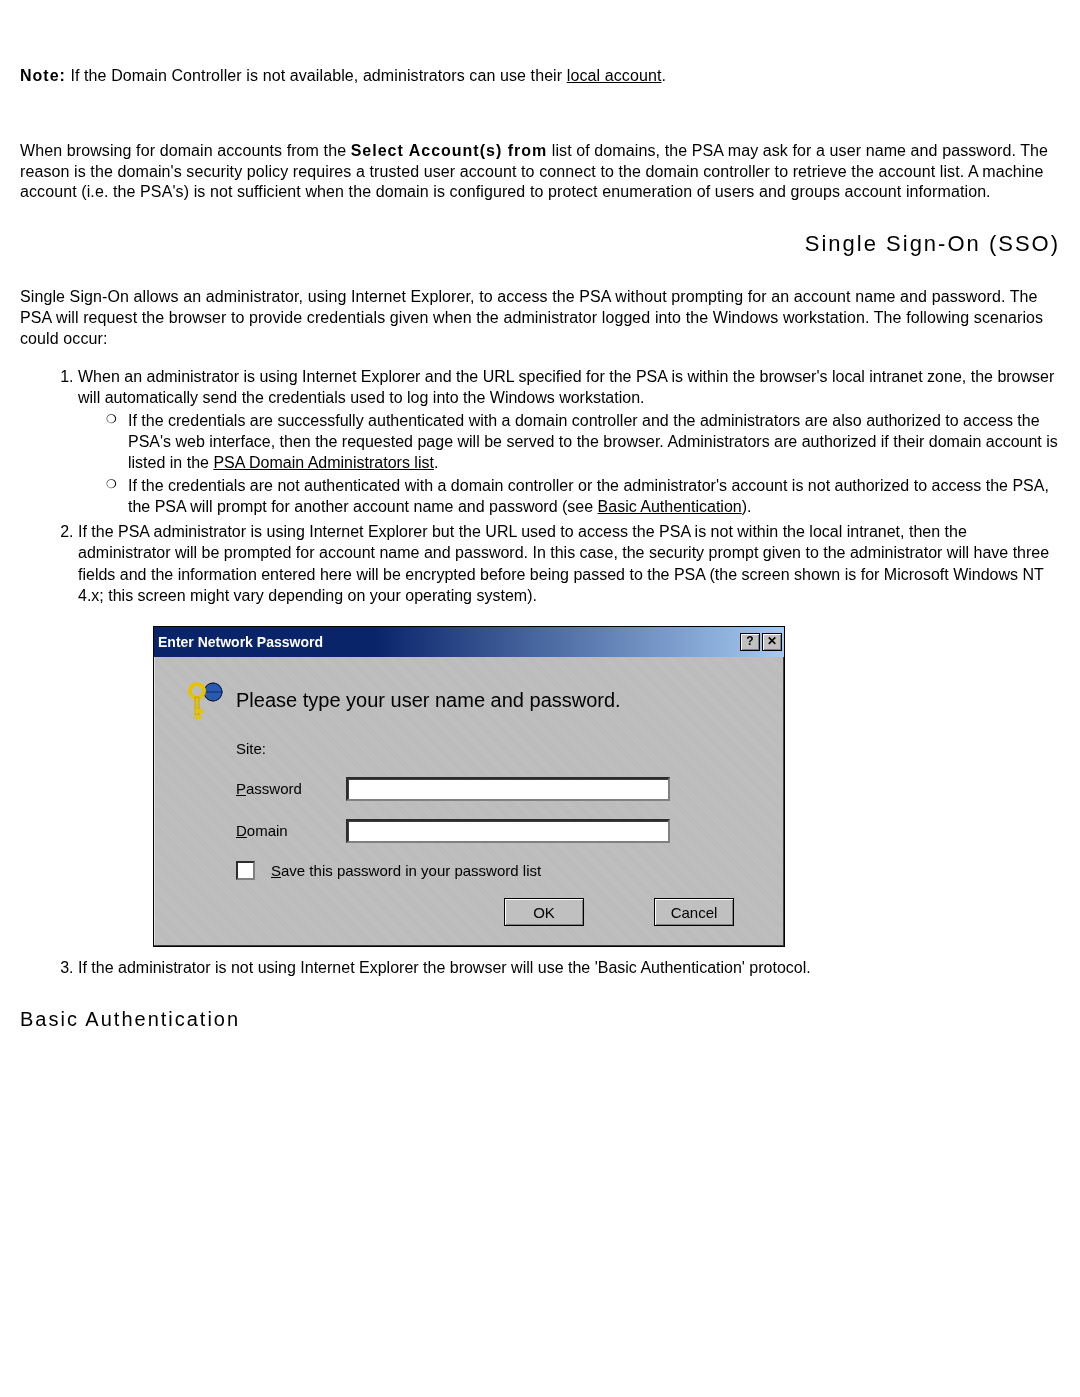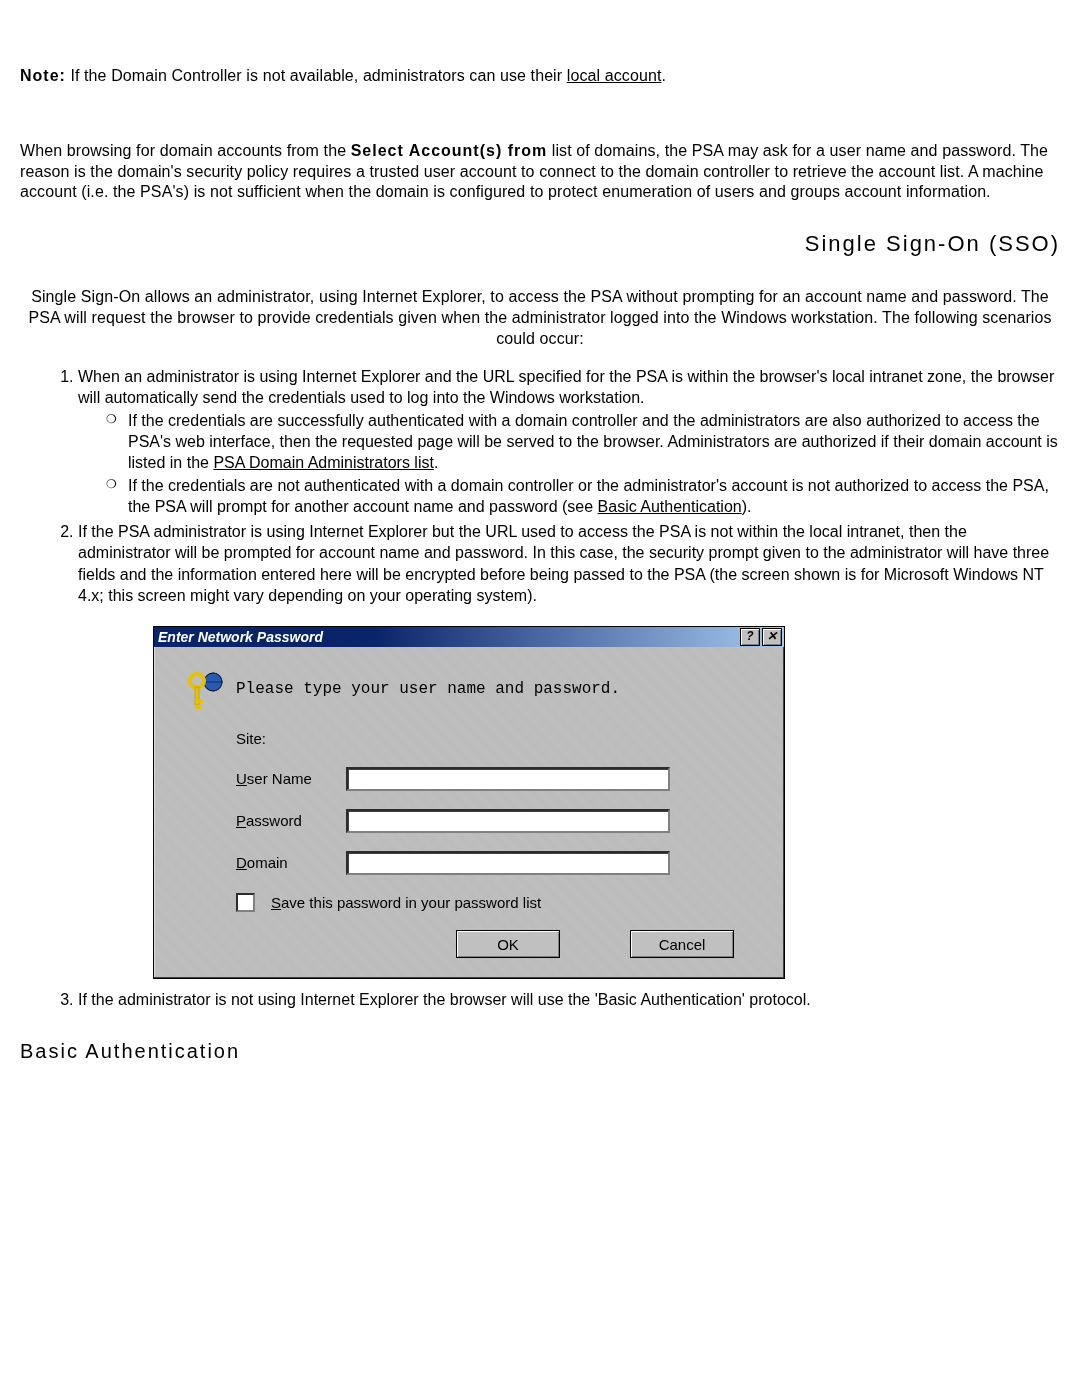--- a/index.html
+++ b/index.html
@@ -70,30 +70,29 @@
 
   
   .dlg-wrap {
     margin: 20px 0 10px 75px;
     width: 630px;
     border: 1px solid #000;
     background: #c0c0c0;
     box-shadow: inset -1px -1px 0 #404040, inset 1px 1px 0 #dfdfdf;
   }
   .titlebar {
-    height: 20px;
+    height: 30px;
     display: flex;
     align-items: center;
     background: linear-gradient(90deg, #0a246a 0%, #0a246a 35%, #a6caf0 100%);
     color: #fff;
     font-family: Tahoma, Arial, sans-serif;
     font-size: 14px;
     font-weight: 700;
     padding-left: 4px;
-    font-style: italic;
   }
   .titlebar .title { flex: 1; }
   .tbtn {
     width: 18px; height: 16px;
     margin-right: 2px;
     background: #c0c0c0;
     border: 1px solid #000;
     box-shadow: inset 1px 1px 0 #fff, inset -1px -1px 0 #808080;
     display: flex; align-items: center; justify-content: center;
     color: #000; font-weight: 700; font-size: 12px;
@@ -104,21 +103,21 @@
     font-family: Tahoma, "MS Sans Serif", Arial, sans-serif;
     font-size: 15px;
     color: #000;
   }
   .dlg-row { display: flex; align-items: center; margin-bottom: 18px; }
   .icon-cell { width: 60px; display:flex; align-items:flex-start; justify-content:center; }
   .key-icon {
     width: 42px; height: 42px; position: relative;
   }
   .key-icon svg { width: 42px; height: 42px; }
-  .msg-text { font-size: 16px; font-family: Liberation Mono, monospace; }
+  .msg-text { font-size: 20px; }
   .label-cell { width: 110px; padding-left: 60px; box-sizing: content-box; }
   .underline-first { text-decoration: underline; }
   .value-cell { flex: 1; }
   .site-val { padding-left: 6px; font-size: 16px; }
   .txtfield {
     width: 324px; height: 24px;
     background: #fff;
     border: 2px inset #808080;
     box-shadow: inset 1px 1px 0 #404040;
     padding: 0 4px;
@@ -128,21 +127,21 @@
   }
   .chk-row { display:flex; align-items:center; padding-left:60px; margin: 8px 0 18px 0; gap:16px; }
   .chkbox {
     width: 15px; height: 15px;
     background:#fff;
     border: 2px inset #808080;
     display:inline-block;
   }
   .btn-row { display:flex; justify-content:flex-end; gap: 70px; padding-right: 28px; }
   .winbtn {
-    width: 104px; height: 28px;
+    width: 80px; height: 28px;
     background:#c0c0c0;
     border: 1px solid #000;
     box-shadow: inset 1px 1px 0 #fff, inset -1px -1px 0 #808080;
     font-family: Tahoma, Arial, sans-serif;
     font-size: 15px;
     cursor: pointer;
   }
   .dither {
     background-image:
       repeating-linear-gradient(45deg, rgba(0,0,0,0.03) 0 1px, transparent 1px 2px);
@@ -158,21 +157,21 @@
   </p>
 
   <div class="spacer"></div>
 
   <p class="body-text">
     <span>When browsing for domain accounts from the </span><span class="select-accounts">Select Account(s) from</span><span> list of domains, the PSA may ask for a user name and password. The reason is the domain's security policy requires a trusted user account to connect to the domain controller to retrieve the account list. A machine account (i.e. the PSA's) is not sufficient when the domain is configured to protect enumeration of users and groups account information.</span>
   </p>
 
   <h2 class="section-h">Single Sign-On (SSO)</h2>
 
-  <p class="body-text" style="margin-top:30px;text-align:center;">Single Sign-On allows an administrator, using Internet Explorer, to access the PSA without prompting for an account name and password. The PSA will request the browser to provide credentials given when the administrator logged into the Windows workstation. The following scenarios could occur:</p>
+  <p class="body-text" style="margin-top:30px;">Single Sign-On allows an administrator, using Internet Explorer, to access the PSA without prompting for an account name and password. The PSA will request the browser to provide credentials given when the administrator logged into the Windows workstation. The following scenarios could occur:</p>
 
   <ol class="main-list">
     <li>
       <span>When an administrator is using Internet Explorer and the URL specified for the PSA is within the browser's local intranet zone, the browser will automatically send the credentials used to log into the Windows workstation.</span>
       <ul class="sublist">
         <li>
           <span>If the credentials are successfully authenticated with a domain controller and the administrators are also authorized to access the PSA's web interface, then the requested page will be served to the browser. Administrators are authorized if their domain account is listed in the </span><a href="#" class="link">PSA Domain Administrators list</a><span>.</span>
         </li>
         <li>
           <span>If the credentials are not authenticated with a domain controller or the administrator's account is not authorized to access the PSA, the PSA will prompt for another account name and password (see </span><a href="#" class="link">Basic Authentication</a><span>).</span>
@@ -207,24 +206,20 @@
                 </svg>
               </div>
             </div>
             <div class="msg-text">Please type your user name and password.</div>
           </div>
 
           <div class="dlg-row">
             <div class="label-cell">Site:</div>
           </div>
 
-          <div class="dlg-row">
-            <div class="label-cell"><span class="underline-first">U</span><span>ser Name</span></div>
-            <div class="value-cell"><input type="text" class="txtfield" value="" style=""></div>
-          </div>
 
           <div class="dlg-row">
             <div class="label-cell"><span class="underline-first">P</span><span>assword</span></div>
             <div class="value-cell"><input type="password" class="txtfield" value="" style=""></div>
           </div>
 
           <div class="dlg-row">
             <div class="label-cell"><span class="underline-first">D</span><span>omain</span></div>
             <div class="value-cell"><input type="text" class="txtfield" value="" style=""></div>
           </div>

